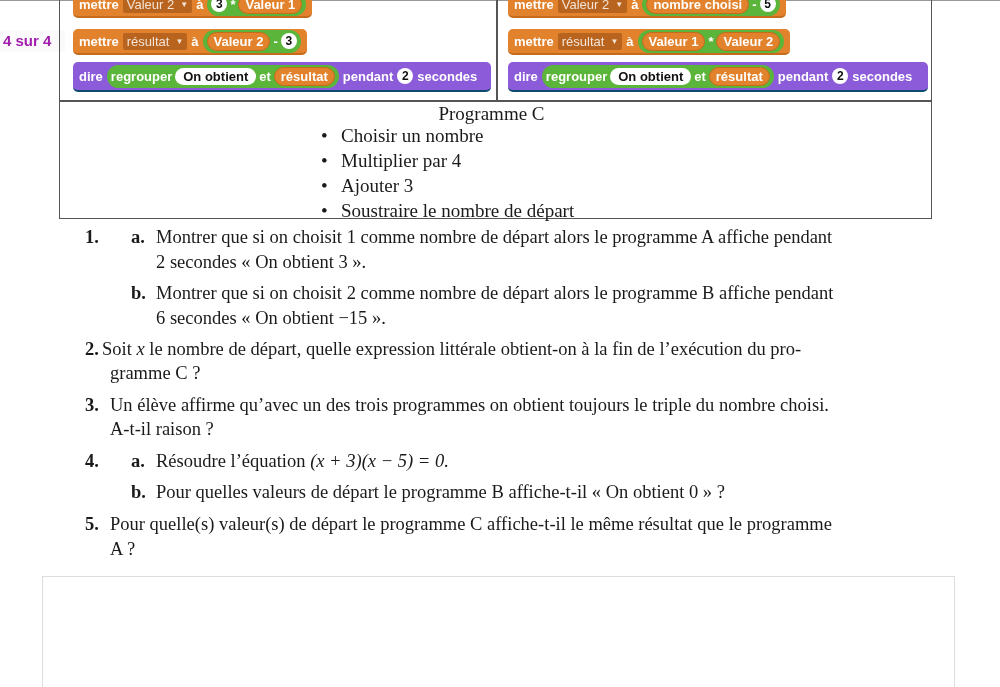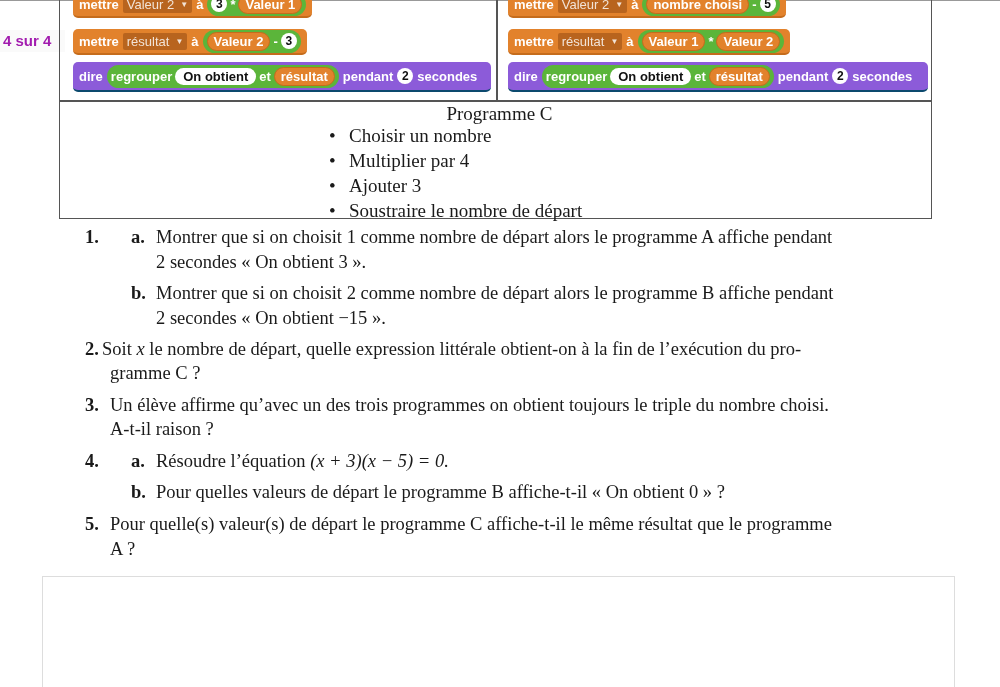--- a/index.html
+++ b/index.html
@@ -11,21 +11,21 @@
   .vsep { position:absolute; left:496px; top:0; width:1.5px; height:100px; background:#555; }
   .block { position:absolute; height:26px; border-radius:5px; font-family:"Liberation Sans", sans-serif; font-weight:bold; font-size:13px; color:#fff; display:flex; align-items:center; padding:0 6px; box-sizing:border-box; white-space:nowrap; gap:4px; }
   .orange { background:#e2822c; border-bottom:2px solid #c56c1c; }
   .purple { background:#8c5bd9; border-bottom:2px solid #0c4a6e; height:30px; }
   .dropdown { background:#b8641e; color:#f2e3d6; font-weight:normal; padding:0 4px; display:inline-flex; align-items:center; gap:6px; height:17px; border-radius:2px; }
   .dropdown .arrow { font-size:8px; color:#f2e3d6; }
   .green-pill { background:#5bb53a; border-radius:12px; display:inline-flex; align-items:center; gap:3px; padding:2px 4px; }
   .orange-pill { background:#e2822c; border-radius:10px; padding:1px 6px; color:#fff; border:1px solid #c56c1c; }
   .white-pill { background:#fff; color:#111; border-radius:10px; padding:1px 8px; }
   .num { background:#fff; color:#111; border-radius:50%; width:16px; height:16px; display:inline-flex; align-items:center; justify-content:center; font-size:12px; }
-  .prog-c { position:absolute; left:59px; top:101px; width:865px; height:118px;margin-left:8px; }
+  .prog-c { position:absolute; left:59px; top:101px; width:865px; height:118px; }
   .prog-c-title { position:absolute; left:0; width:100%; top:2px; text-align:center; font-size:19px; }
   .prog-c ul { position:absolute; left:262px; top:22px; margin:0; padding:0; list-style:none; }
   .prog-c li { font-size:19px; line-height:25px; position:relative; padding-left:20px; }
   .prog-c li::before { content:"•"; position:absolute; left:0; top:0; }
   .q { position:absolute; font-size:18.5px; line-height:25px; }
   .qn { font-weight:bold; }
   .answer-box { position:absolute; left:42px; top:576px; width:913px; height:120px; border:1px solid #ddd; border-bottom:none; box-sizing:border-box; background:#fff; }
   .math { font-style:italic; }
 </style>
 </head>
@@ -125,21 +125,21 @@
     <li>Soustraire le nombre de départ</li>
   </ul>
 </div>
 
 <div class="q qn" style="left:85px; top:225px;">1.</div>
 <div class="q qn" style="left:131px; top:225px;">a.</div>
 <div class="q" style="left:156px; top:225px;">Montrer que si on choisit 1 comme nombre de départ alors le programme A affiche pendant</div>
 <div class="q" style="left:156px; top:250px;">2 secondes « On obtient 3 ».</div>
 <div class="q qn" style="left:131px; top:281px;">b.</div>
 <div class="q" style="left:156px; top:281px;">Montrer que si on choisit 2 comme nombre de départ alors le programme B affiche pendant</div>
-<div class="q" style="left:156px; top:306px;">2 secondes « On obtient −15 ».</div>
+<div class="q" style="left:156px; top:306px;">6 secondes « On obtient −15 ».</div>
 
 <div class="q qn" style="left:85px; top:337px;">2.</div>
 <div class="q" style="left:102px; top:337px;"><span>Soit </span><span class="math">x</span><span> le nombre de départ, quelle expression littérale obtient-on à la fin de l’exécution du pro-</span></div>
 <div class="q" style="left:110px; top:361px;">gramme C ?</div>
 
 <div class="q qn" style="left:85px; top:393px;">3.</div>
 <div class="q" style="left:110px; top:393px;">Un élève affirme qu’avec un des trois programmes on obtient toujours le triple du nombre choisi.</div>
 <div class="q" style="left:110px; top:417px;">A-t-il raison ?</div>
 
 <div class="q qn" style="left:85px; top:449px;">4.</div>

